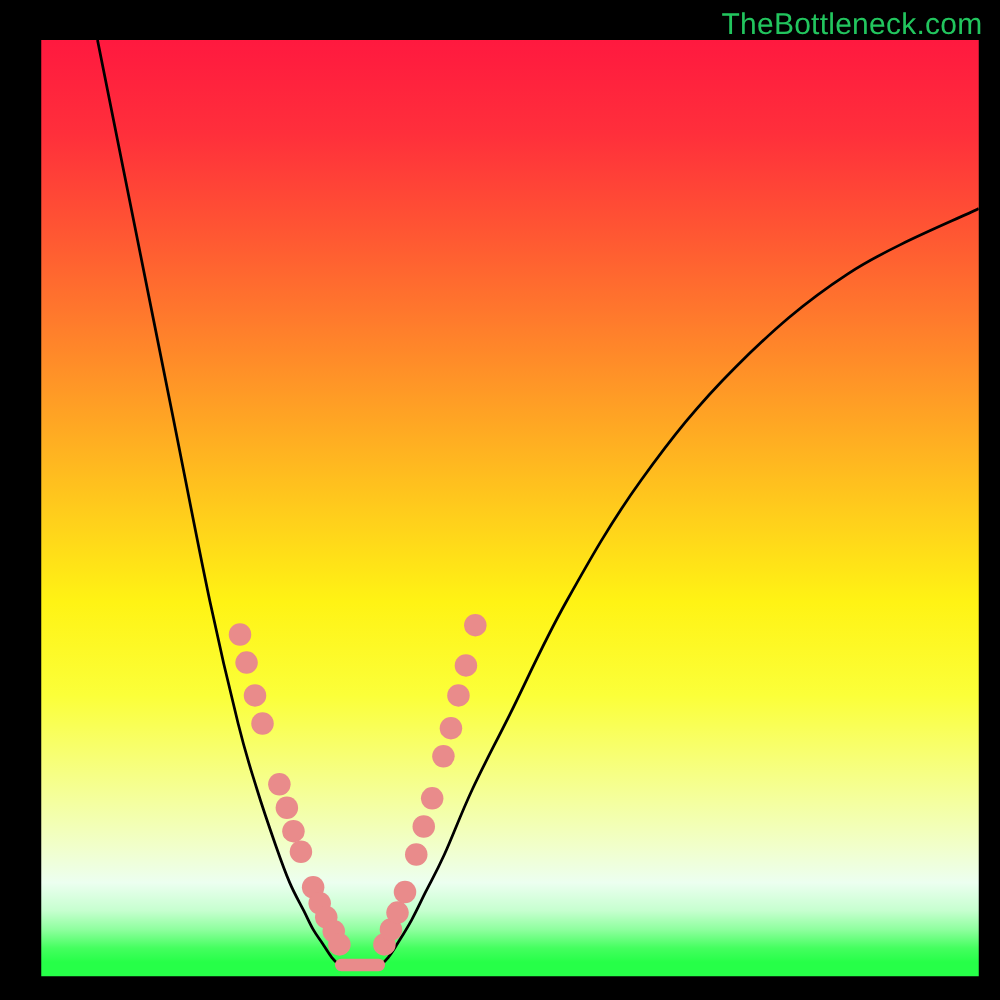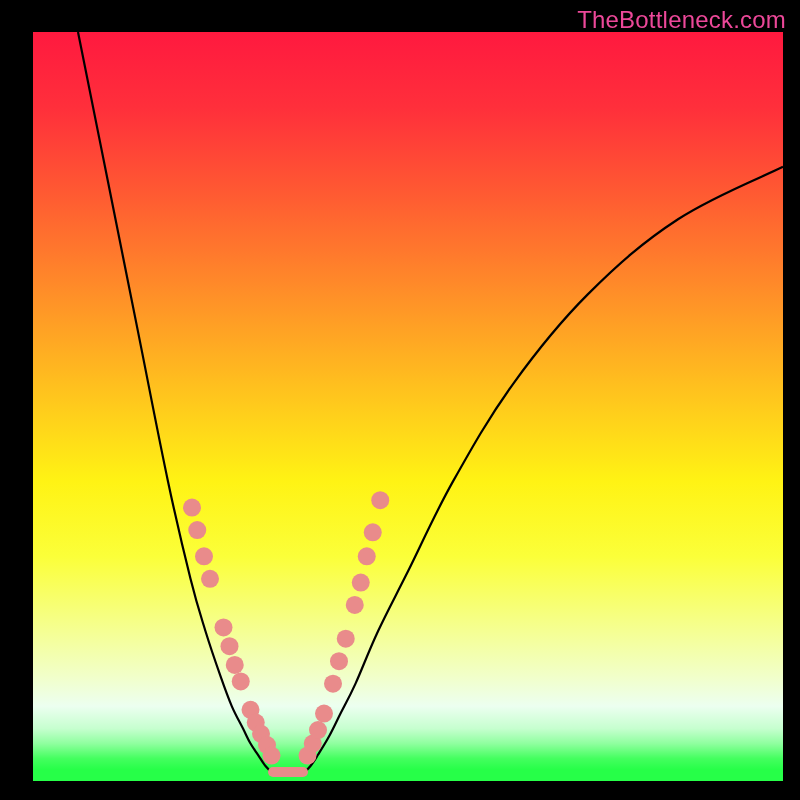--- a/index.html
+++ b/index.html
@@ -41,21 +41,21 @@
       #44ff5f 97%,
       #26ff48 98.5%,
       #26ff48 100%);
   }
   .watermark {
     position: absolute;
     top: 6px;
     right: 14px;
     font-family: Arial, Helvetica, sans-serif;
     font-size: 24px;
-    color: #ec4899;
+    color: #22c55e;
     letter-spacing: 0.2px;
     font-weight: 400;
   }
   svg.curves {
     position: absolute;
     left: 0;
     top: 0;
     width: 750px;
     height: 749px;
   }

